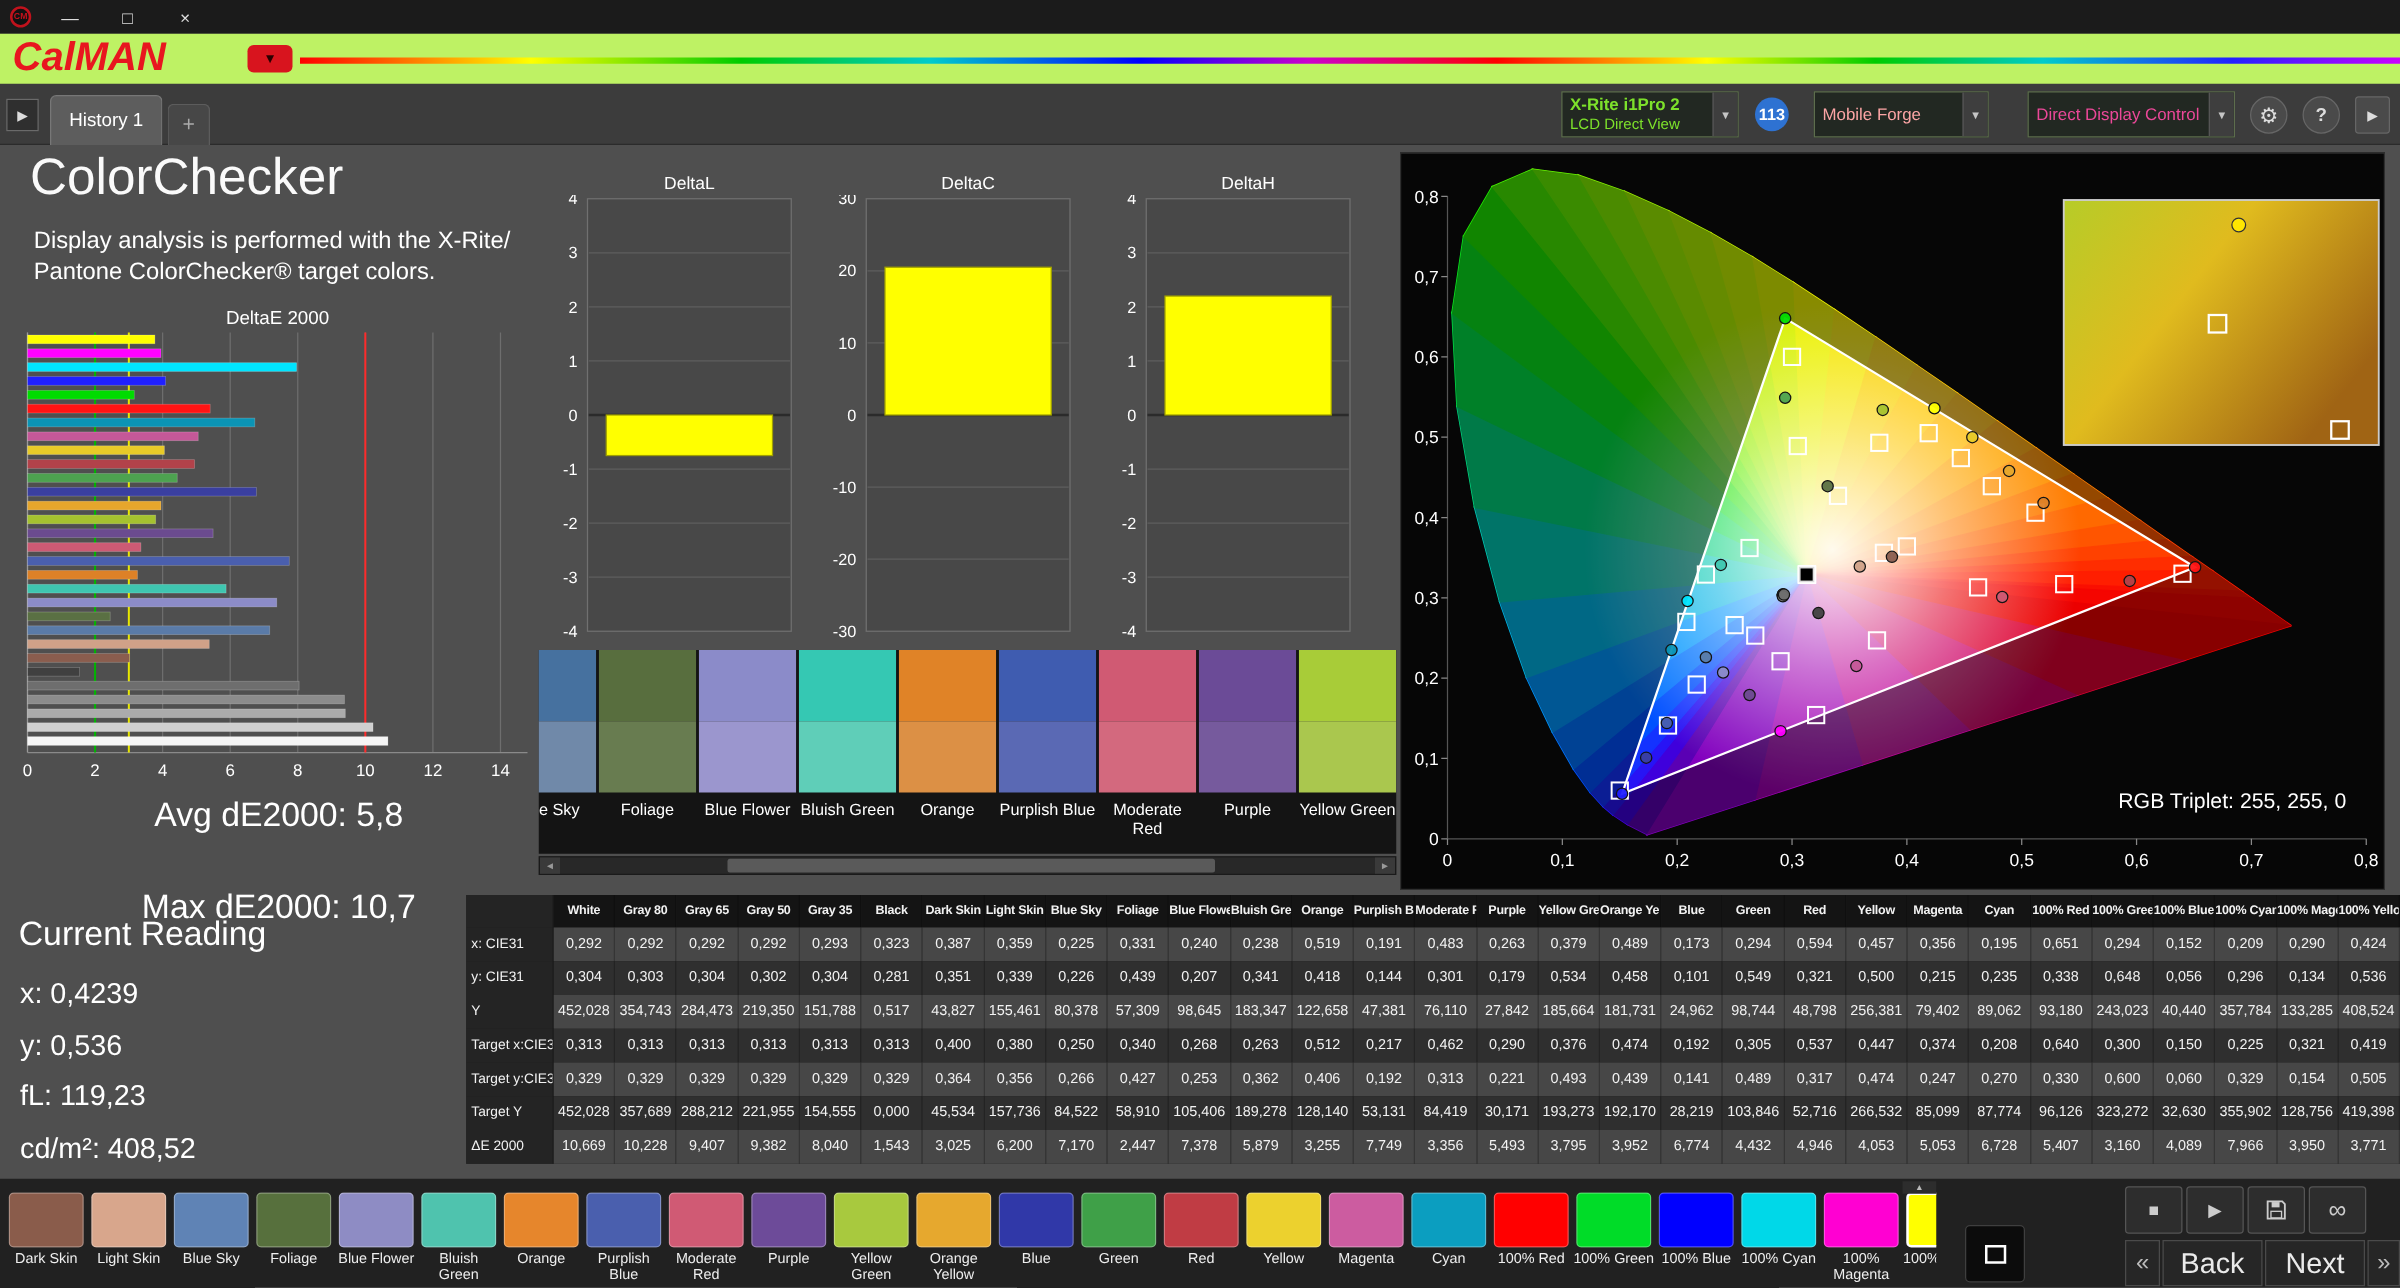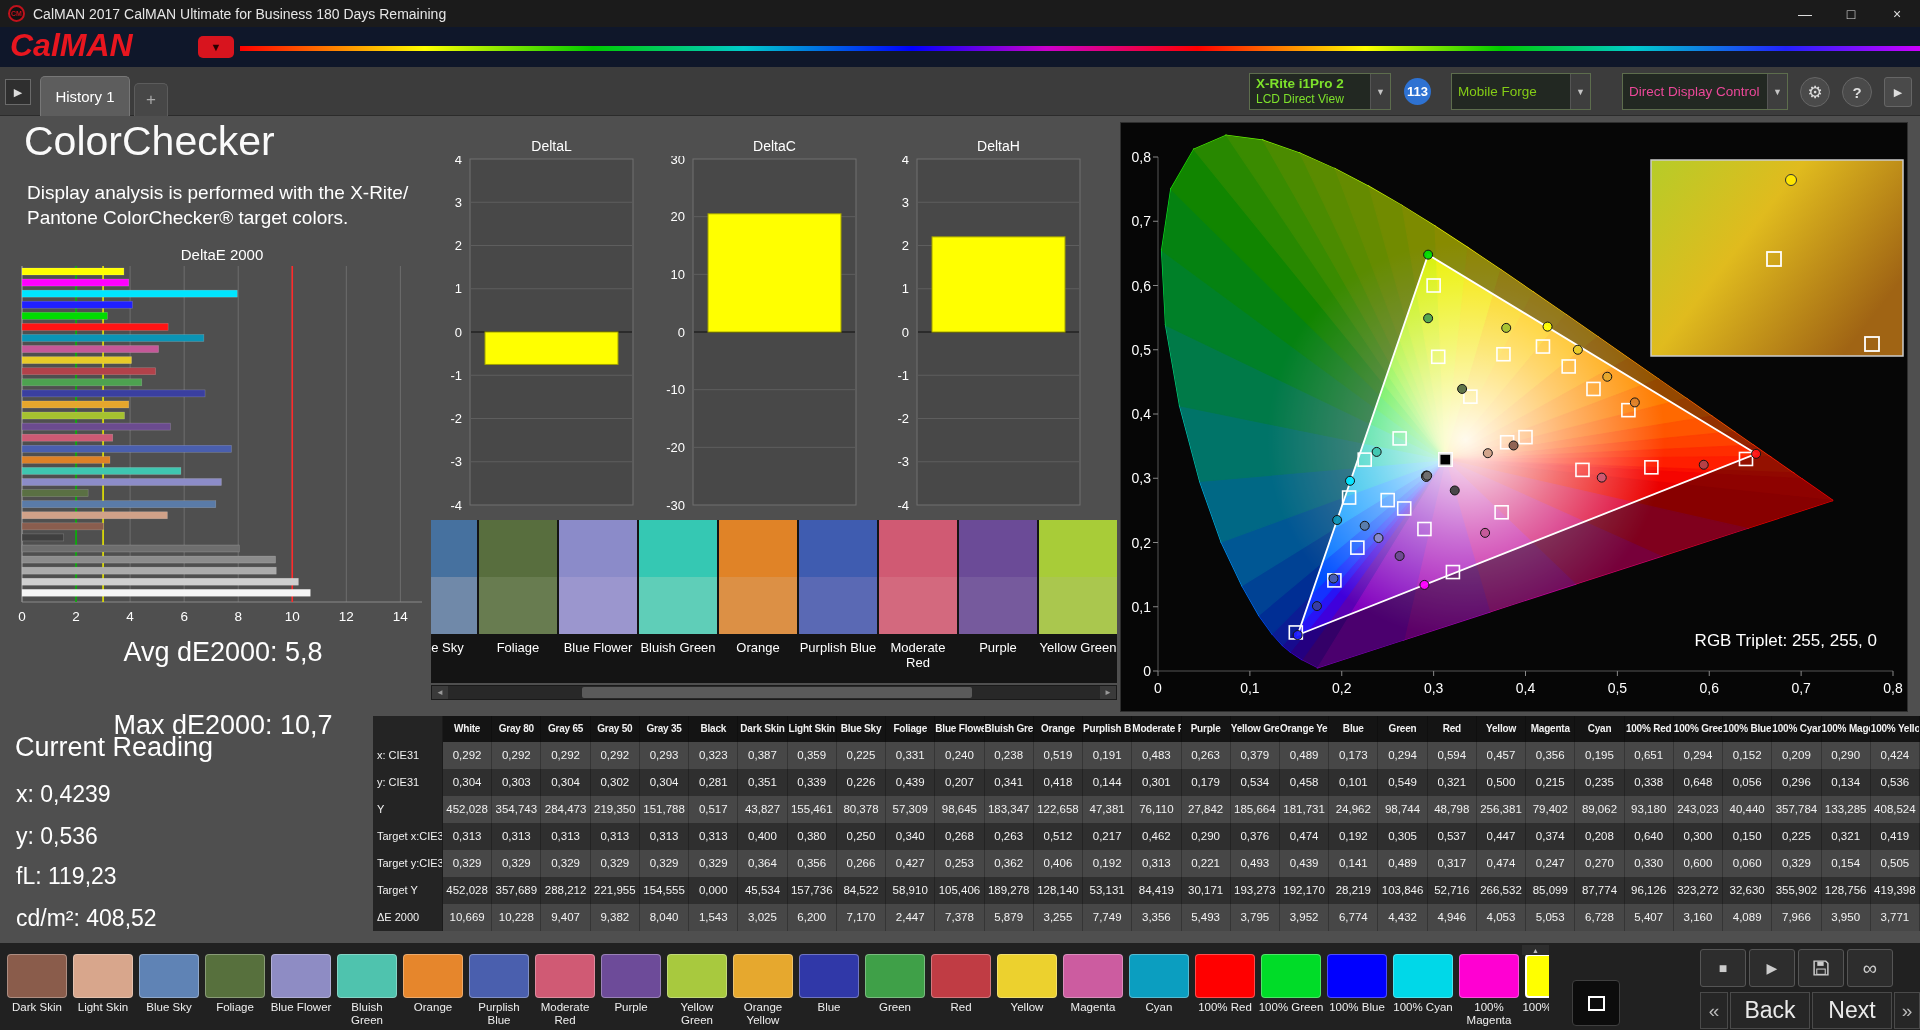--- a/index.html
+++ b/index.html
@@ -6,40 +6,40 @@
 html,body{width:1920px;height:1030px;overflow:hidden}
 body{position:relative;background:#4f4f4f;font-family:"Liberation Sans",sans-serif;color:#fff}
 
 
 .titlebar{position:absolute;left:0;top:0;width:1920px;height:27px;background:#1b1b1b;display:flex;align-items:center;font-size:14px;color:#e6e6e6;z-index:30}
 .app-icon{width:17px;height:17px;border-radius:50%;background:#111;border:2px solid #c0121c;color:#c0121c;font-size:7px;font-weight:bold;display:flex;align-items:center;justify-content:center;margin:0 8px}
 .win-title{flex:1;white-space:nowrap}
 .win-btn{width:46px;height:27px;display:flex;align-items:center;justify-content:center;font-size:14px;color:#ddd}
 
 
-.logobar{position:absolute;top:27px;left:0;width:1920px;height:48px;background:#0f172a;z-index:30}
+.logobar{position:absolute;top:27px;left:0;width:1920px;height:48px;background:#bef264;z-index:30}
 .logo-text{position:absolute;left:10px;top:0px;font-size:32px;font-style:italic;font-weight:bold;color:#e8161f}
 .logo-arrow{position:absolute;left:198px;top:9px;width:36px;height:22px;background:#d8141e;border-radius:5px;color:#2a0000;display:flex;align-items:center;justify-content:center;font-size:11px}
 .rainbow{position:absolute;left:240px;right:0;top:19px;height:5px;background:linear-gradient(90deg,#f00 0%,#ff0 11%,#0c0 21%,#0cc 30%,#00f 40%,#c0c 48%,#f00 57%,#ff0 67%,#0c0 75%,#0cc 83%,#22f 92%,#c0f 100%)}
 
 
 .toolbar{position:absolute;top:67px;left:0;width:1920px;height:49px;background:#3c3c3c;border-bottom:1px solid #2b2b2b;z-index:30}
 .tb-btn-left{position:absolute;left:5px;top:12px;width:26px;height:26px;background:#2f2f2f;border:1px solid #6a6a6a;color:#ddd;font-size:11px;display:flex;align-items:center;justify-content:center}
 .tab-active{position:absolute;left:40px;top:9px;width:90px;height:40px;background:#5d5d5d;border:1px solid #777;border-bottom:none;border-radius:5px 5px 0 0;display:flex;align-items:center;justify-content:center;font-size:15px}
 .tab-plus{position:absolute;left:134px;top:16px;width:34px;height:33px;background:#474747;border:1px solid #5c5c5c;border-bottom:none;border-radius:5px 5px 0 0;display:flex;align-items:center;justify-content:center;color:#aaa;font-size:17px}
 .dd{position:absolute;top:6px;height:37px;background:#222822;border:1px solid #5d6d4d;display:flex}
 .dd-body{flex:1;padding:2px 6px;display:flex;flex-direction:column;justify-content:center;overflow:hidden;white-space:nowrap}
 .dd-arrow{width:20px;background:#3e3e3e;border-left:1px solid #555;color:#c5c5c5;font-size:9px;display:flex;align-items:center;justify-content:center}
 #dd-meter{left:1249px;width:142px}
 .dd-line1{font-size:13.5px;font-weight:bold;color:#7de12b;line-height:1.2}
 .dd-line2{font-size:12px;color:#7de12b;line-height:1.2}
 #badge{position:absolute;left:1404px;top:11px;width:27px;height:27px;border-radius:50%;background:#2e72d2;color:#fff;font-size:13px;font-weight:bold;display:flex;align-items:center;justify-content:center}
 #dd-source{left:1451px;width:140px}
 #dd-workflow{left:1622px;width:166px}
-.dd-single{font-size:13.5px;color:#84cc16}
+.dd-single{font-size:13.5px;color:#fca5a5}
 #dd-workflow .dd-single{color:#ec4899}
 .round-btn{position:absolute;top:10px;width:30px;height:30px;border-radius:50%;background:#4a4a4a;border:1px solid #666;color:#ddd;display:flex;align-items:center;justify-content:center}
 #btn-gear{left:1800px;font-size:17px}
 #btn-help{left:1842px;font-size:15px;font-weight:bold}
 #btn-panel-right{left:1884px;width:28px;height:30px;border-radius:3px;font-size:11px;top:10px;position:absolute;background:#4a4a4a;border:1px solid #666;color:#ddd;display:flex;align-items:center;justify-content:center}
 
 
 #cc-title{position:absolute;left:24px;top:118px;font-size:41px;color:#fafafa}
 #cc-desc{position:absolute;left:27px;top:180px;width:404px;font-size:19px;line-height:1.32;color:#fff}
 #deltaE-title{position:absolute;left:10px;top:246px;width:424px;text-align:center;font-size:15px}
@@ -98,21 +98,20 @@
 #nav-back-ch{left:1700px;width:28px;font-size:19px;color:#bbb}
 #nav-back{left:1730px;width:80px;font-size:23px}
 #nav-next{left:1812px;width:80px;font-size:23px}
 #nav-next-ch{left:1894px;width:26px;font-size:19px;color:#bbb}
 </style>
 </head>
 <body>
 
 <div class="titlebar">
   <div class="app-icon">CM</div>
-  <span class="win-title">CalMAN 2017 CalMAN Ultimate for Business 180 Days Remaining</span>
   <div class="win-btn">—</div>
   <div class="win-btn">□</div>
   <div class="win-btn">×</div>
 </div>
 
 <div class="logobar">
   <div class="logo-text">CalMAN</div>
   <div class="logo-arrow">▼</div>
   <div class="rainbow"></div>
 </div>

